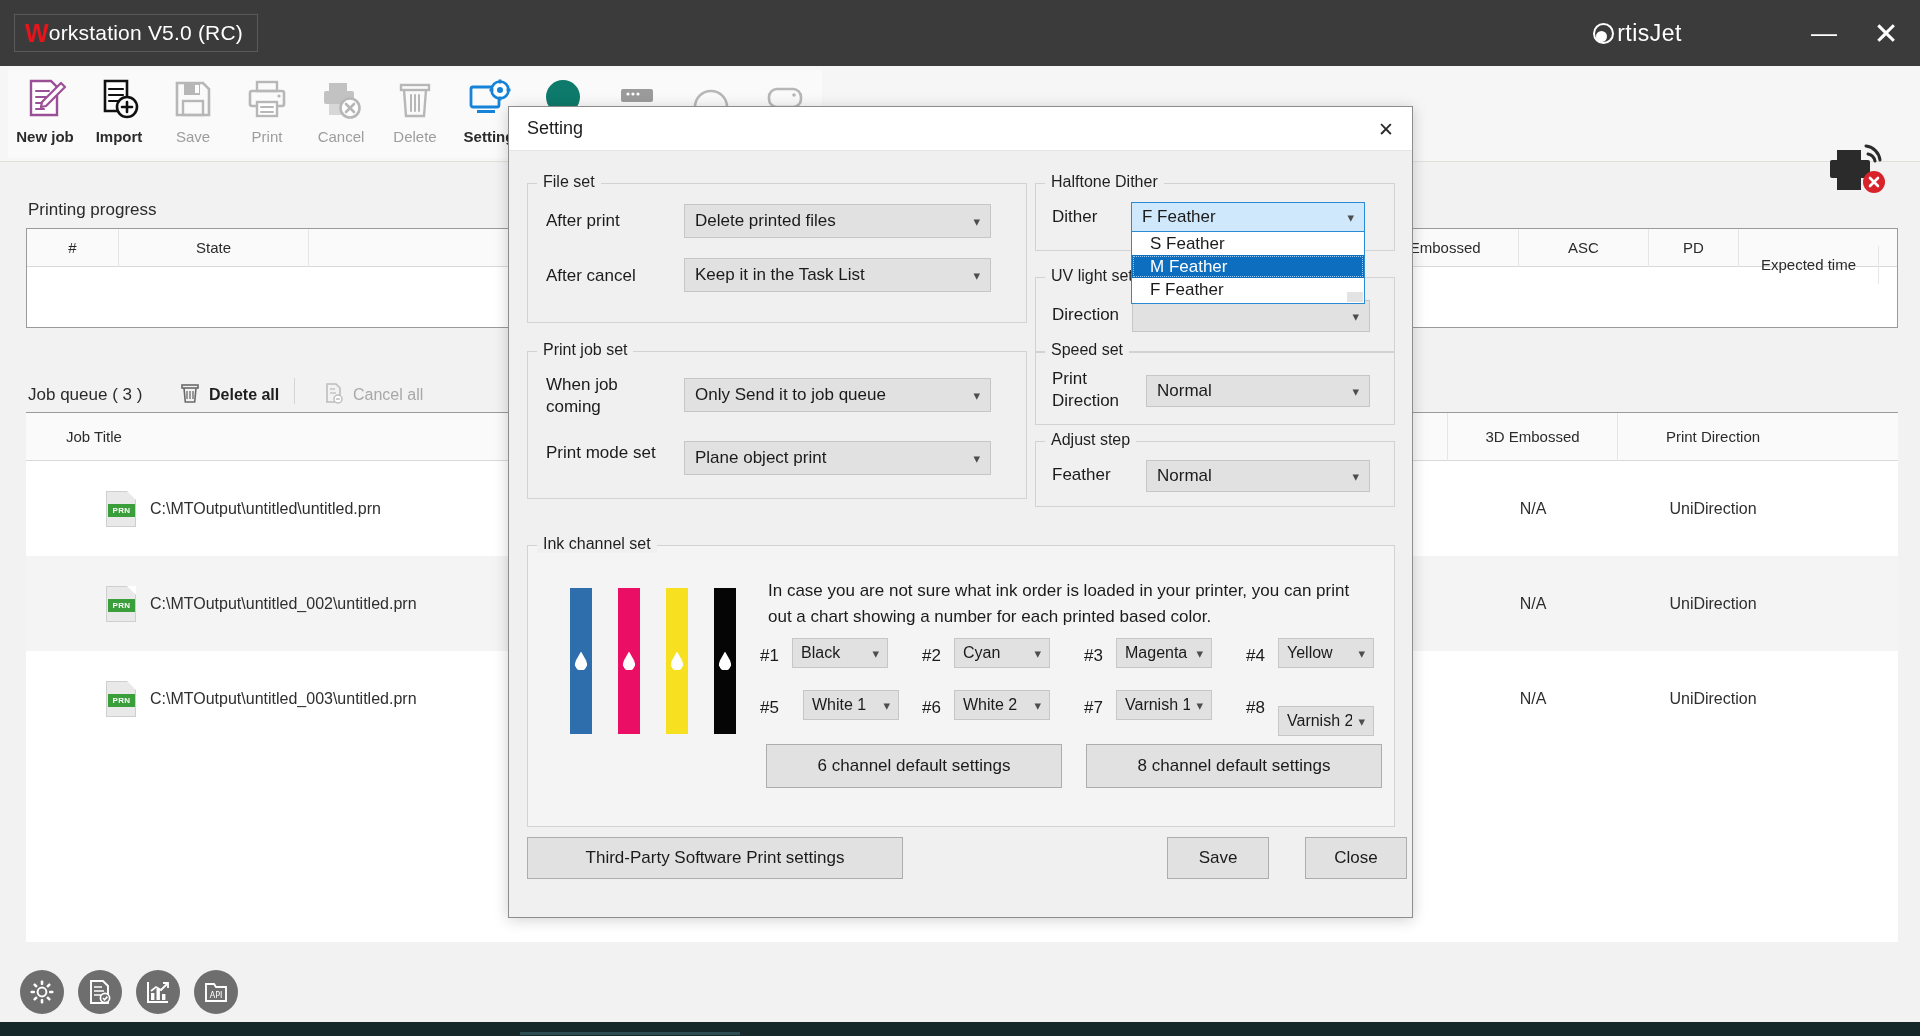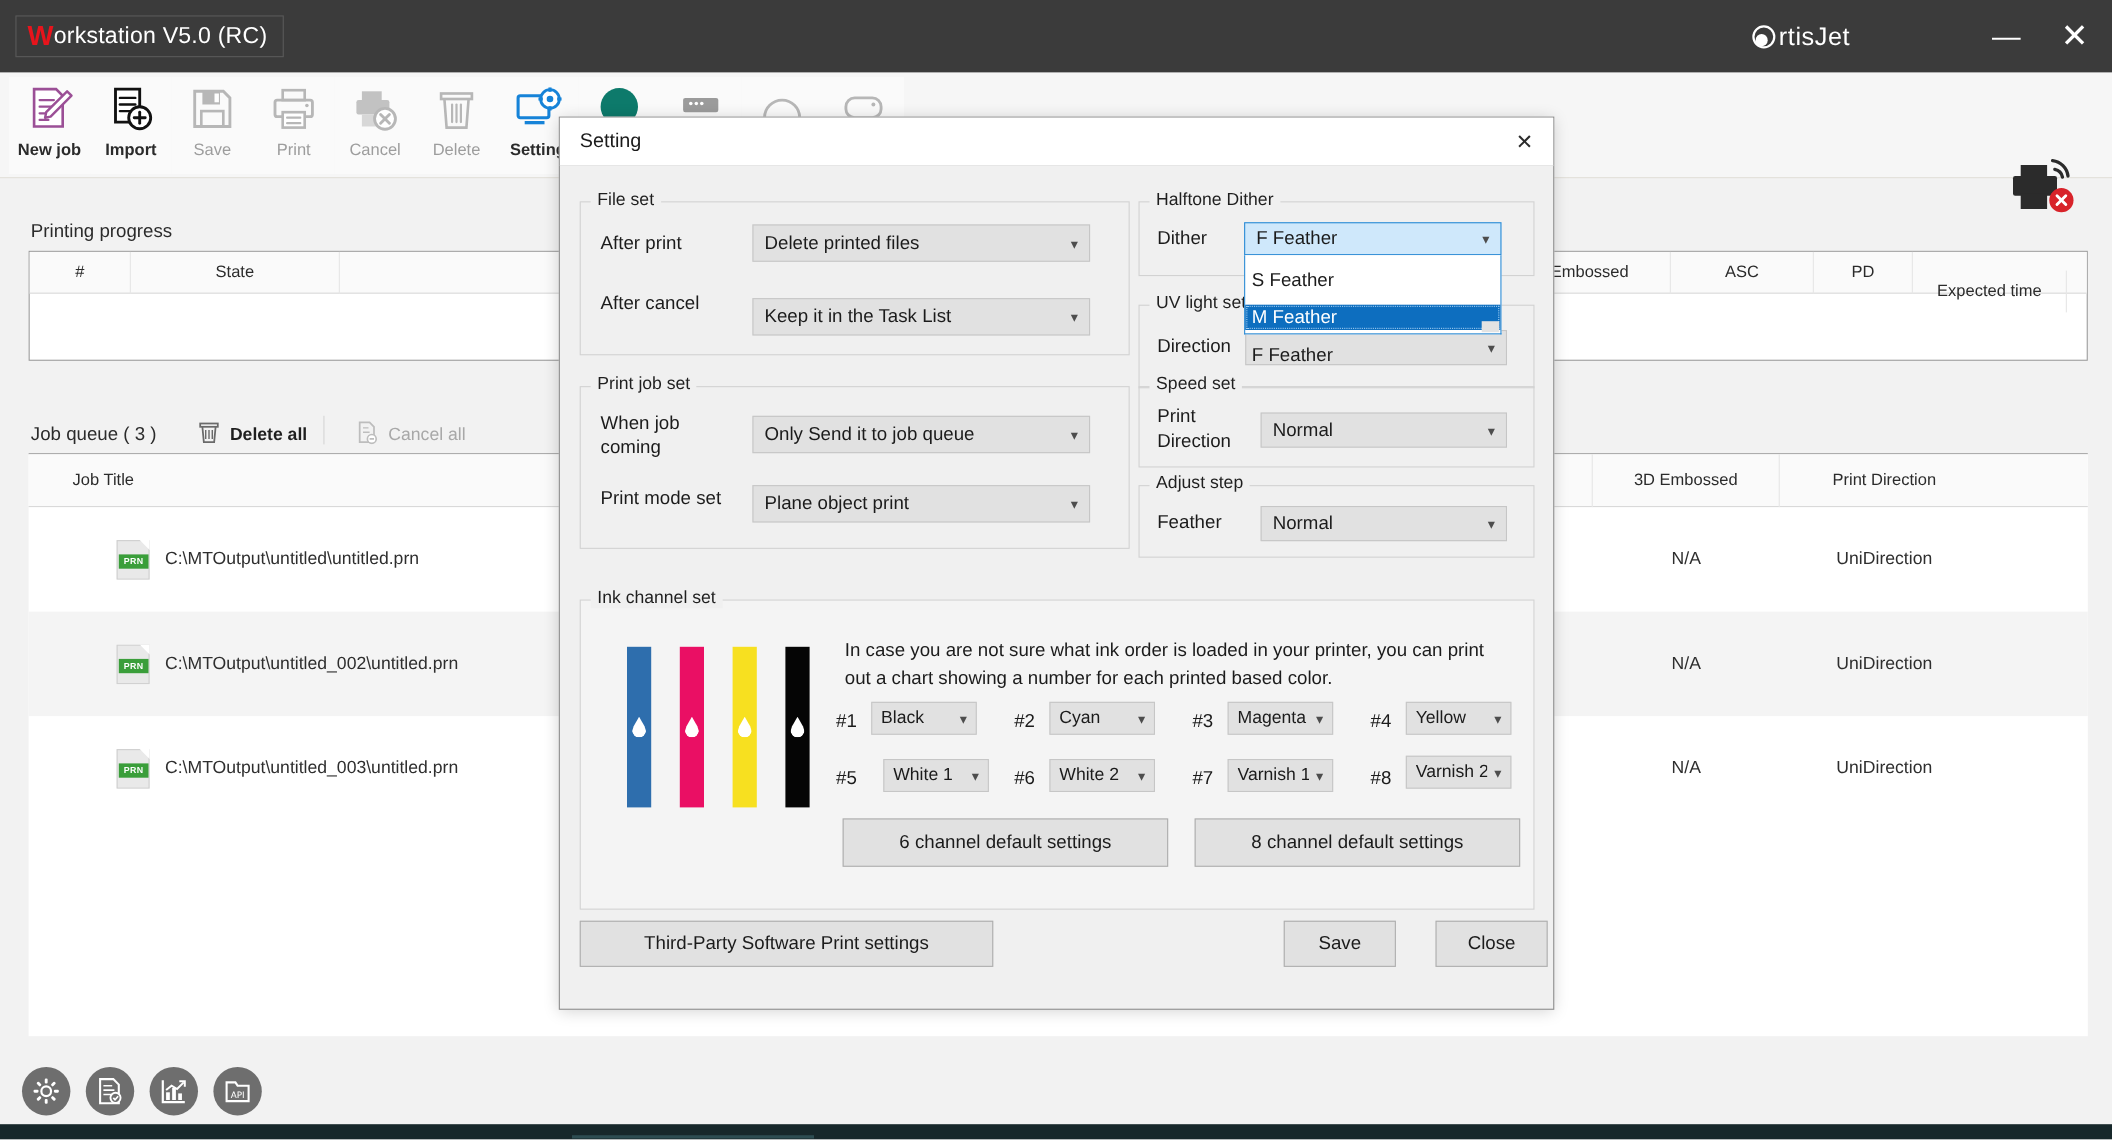--- a/index.html
+++ b/index.html
@@ -145,21 +145,21 @@
   }
 
   
   .combo.open {
     background: #cfe8fb; border: 1px solid #2a8ad4; z-index: 40;
   }
   .dropdown-list {
     position: absolute; z-index: 41; background: #ffffff;
     border: 1px solid #2a8ad4; border-top: none;
   }
-  .dd-item { height: 23px; display: flex; align-items: center; padding-left: 6px; font-size: 17px; color: #1b1b1b; margin-top: 11px; }
+  .dd-item { height: 23px; display: flex; align-items: center; padding-left: 18px; font-size: 17px; color: #1b1b1b; }
   .dd-item.sel { background: #0d6ebf; color: #ffffff; outline: 1px dotted #9fcdf2; outline-offset: -2px; }
   .dd-scroll { position: absolute; right: 1px; bottom: 1px; width: 16px; height: 10px; background: #e3e3e3; }
 
   
   .ink-strip { position: absolute; width: 22px; height: 146px; overflow: hidden; }
   .ink-strip .drop {
     position: absolute; left: 50%; top: 50%; transform: translate(-50%,-50%) rotate(0deg);
     width: 13px; height: 19px; background: #ffffff;
     border-radius: 50% 50% 50% 50% / 62% 62% 38% 38%;
     clip-path: polygon(50% 0%, 88% 46%, 100% 72%, 78% 98%, 22% 98%, 0% 72%, 12% 46%);
@@ -506,21 +506,21 @@
     <div class="dlg-close">✕</div>
 
     <div class="fieldset" style="left:18px; top:76px; width:500px; height:140px;">
       <span class="legend">File set</span>
       <span class="fld-label" style="left:18px; top:26px;">After print</span>
       <div class="combo" style="left:156px; top:20px; width:307px; height:34px;">
         <span class="cv">Delete printed files</span>
         <span class="carat">▾</span>
       </div>
       <span class="fld-label" style="left:18px; top:81px;">After cancel</span>
-      <div class="combo" style="left:156px; top:87px; width:307px; height:34px;">
+      <div class="combo" style="left:156px; top:74px; width:307px; height:34px;">
         <span class="cv">Keep it in the Task List</span>
         <span class="carat">▾</span>
       </div>
     </div>
 
     <div class="fieldset" style="left:18px; top:244px; width:500px; height:148px;">
       <span class="legend">Print job set</span>
       <span class="fld-label" style="left:18px; top:22px; width:110px;">When job coming</span>
       <div class="combo" style="left:156px; top:26px; width:307px; height:34px;">
         <span class="cv">Only Send it to job queue</span>
@@ -625,21 +625,21 @@
       <div class="combo small" style="left:426px; top:144px; width:96px; height:30px;">
         <span class="cv">White 2</span>
           <span class="carat">▾</span>
       </div>
       <span class="chan-num" style="left:556px; top:152px;">#7</span>
       <div class="combo small" style="left:588px; top:144px; width:96px; height:30px;">
         <span class="cv">Varnish 1</span>
           <span class="carat">▾</span>
       </div>
       <span class="chan-num" style="left:718px; top:152px;">#8</span>
-      <div class="combo small" style="left:750px; top:141px; width:96px; height:30px;">
+      <div class="combo small" style="left:750px; top:160px; width:96px; height:30px;">
         <span class="cv">Varnish 2</span>
           <span class="carat">▾</span>
       </div>
 
       <div class="btn" style="left:238px; top:198px; width:296px; height:44px;">6 channel default settings</div>
       <div class="btn" style="left:558px; top:198px; width:296px; height:44px;">8 channel default settings</div>
     </div>
 
     <div class="btn" style="left:18px; top:730px; width:376px; height:42px;">Third-Party Software Print settings</div>
     <div class="btn" style="left:658px; top:730px; width:102px; height:42px;">Save</div>

